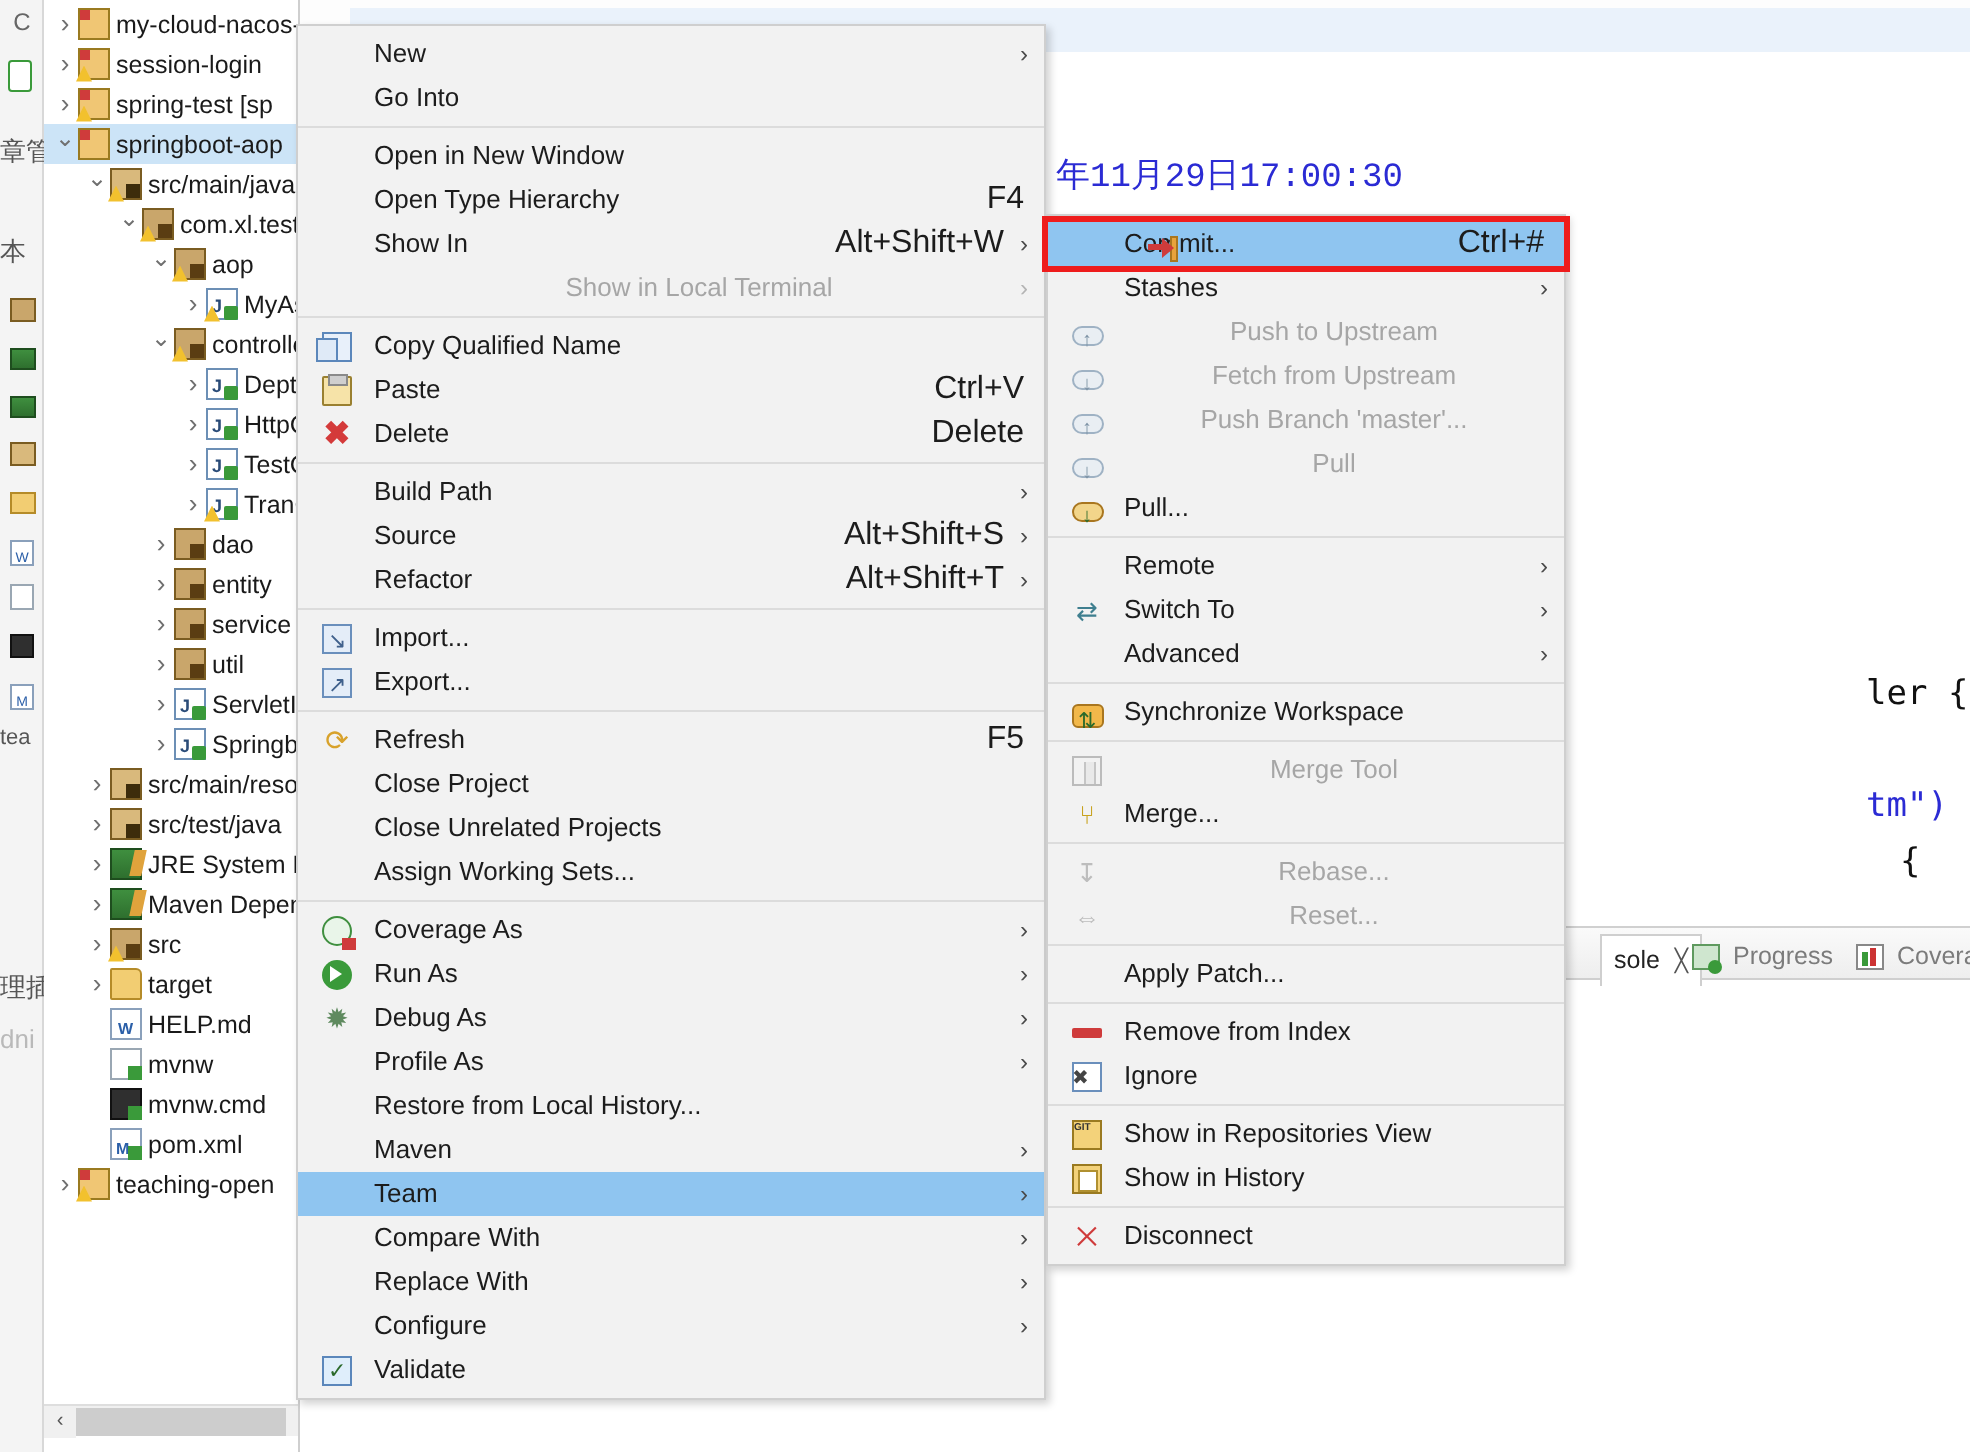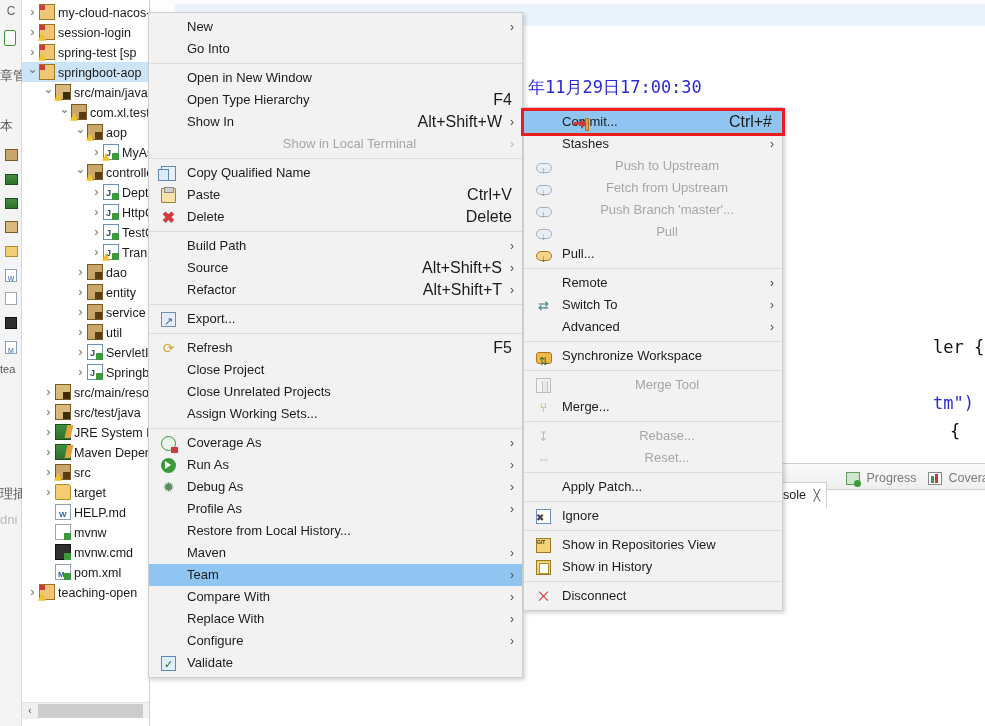--- a/index.html
+++ b/index.html
@@ -136,21 +136,21 @@
   }
   .bv-tabs {
     position:absolute; left:0; top:0; right:0; height:26px;
     background: linear-gradient(#fafafa,#eeeeee);
     border-bottom:1px solid #cfcfcf;
   }
   .bv-tab {
     position:absolute; top:2px; height:24px; line-height:24px;
     font-size:12.5px; color:#7b7b7b; padding:0 6px; white-space:nowrap;
   }
-  .bv-tab.active { background:#fff; color:#222; border:1px solid #cfcfcf; border-bottom:none; top:18px; height:26px; line-height:25px;}
+  .bv-tab.active { background:#fff; color:#222; border:1px solid #cfcfcf; border-bottom:none; top:3px; height:26px; line-height:25px;margin-left:24px;}
   .bv-ico { display:inline-block; width:14px; height:13px; vertical-align:middle; margin-right:3px; position:relative;}
   .ic-prog { background:#cfe6cf; border:1px solid #5f9a5f; }
   .ic-prog::after{content:"";position:absolute;right:-2px;bottom:-3px;width:7px;height:7px;background:#3a9a3a;border-radius:50%;}
   .ic-cov { background:#fff; border:1px solid #888; }
   .ic-cov::after{content:"";position:absolute;left:2px;bottom:1px;width:3px;height:7px;background:#3a9a3a;}
   .ic-cov::before{content:"";position:absolute;left:6px;bottom:1px;width:3px;height:9px;background:#c33;}
   .close-x { font-size:11px; color:#555; margin-left:4px; }
 
   
   .menu {
@@ -335,21 +335,21 @@
   <div class="tree-bottom-white"></div>
   <div class="tree-hscroll">
     <div class="arr">‹</div>
     <div class="thumb"></div>
   </div>
 
   <div class="editor">
     <div class="editor-tabrow"></div>
     <div class="editor-sel-line"></div>
 
-    <div class="code-line c-blue" style="left:378px; top:76px;">年11月29日17:00:30</div>
+    <div class="code-line c-blue" style="left:378px; top:76px;font-family:Liberation Mono, monospace;">年11月29日17:00:30</div>
 
     <div class="code-line c-black" style="left:783px; top:337px;">ler {</div>
     <div class="code-line c-str" style="left:783px; top:393px;">tm")</div>
     <div class="code-line c-black" style="left:800px; top:421px;">{</div>
 
     <div class="bottom-view">
       <div class="bv-tabs">
         <div class="bv-tab active" style="left:626px;">
           <span>sole</span>
           <span class="close-x">╳</span>
@@ -376,20 +376,21 @@
       <div class="mi disabled"><span>Show in Local Terminal</span><span class="arrow">›</span></div>
       <div class="msep"></div>
       <div class="mi"><span class="mi-ico mic-copyq"></span><span>Copy Qualified Name</span></div>
       <div class="mi"><span class="mi-ico mic-paste"></span><span>Paste</span><span class="accel noarrow">Ctrl+V</span></div>
       <div class="mi"><span class="mi-ico mic-del"></span><span>Delete</span><span class="accel noarrow">Delete</span></div>
       <div class="msep"></div>
       <div class="mi"><span>Build Path</span><span class="arrow">›</span></div>
       <div class="mi"><span>Source</span><span class="accel">Alt+Shift+S</span><span class="arrow">›</span></div>
       <div class="mi"><span>Refactor</span><span class="accel">Alt+Shift+T</span><span class="arrow">›</span></div>
       <div class="msep"></div>
+      <div class="mi"><span class="mi-ico mic-import"></span><span>Import...</span></div>
       <div class="mi"><span class="mi-ico mic-export"></span><span>Export...</span></div>
       <div class="msep"></div>
       <div class="mi"><span class="mi-ico mic-refresh"></span><span>Refresh</span><span class="accel noarrow">F5</span></div>
       <div class="mi"><span>Close Project</span></div>
       <div class="mi"><span>Close Unrelated Projects</span></div>
       <div class="mi"><span>Assign Working Sets...</span></div>
       <div class="msep"></div>
       <div class="mi"><span class="mi-ico mic-cov"></span><span>Coverage As</span><span class="arrow">›</span></div>
       <div class="mi"><span class="mi-ico mic-run"></span><span>Run As</span><span class="arrow">›</span></div>
       <div class="mi"><span class="mi-ico mic-debug"></span><span>Debug As</span><span class="arrow">›</span></div>
@@ -431,20 +432,21 @@
         </span><span>Synchronize Workspace</span></div>
       <div class="msep"></div>
       <div class="mi disabled"><span class="mi-ico mic-mergetool"></span><span>Merge Tool</span></div>
       <div class="mi"><span class="mi-ico mic-merge"></span><span>Merge...</span></div>
       <div class="msep"></div>
       <div class="mi disabled"><span class="mi-ico mic-rebase"></span><span>Rebase...</span></div>
       <div class="mi disabled"><span class="mi-ico mic-reset"></span><span>Reset...</span></div>
       <div class="msep"></div>
       <div class="mi"><span>Apply Patch...</span></div>
       <div class="msep"></div>
+      <div class="mi"><span class="mi-ico mic-removeidx"></span><span>Remove from Index</span></div>
       <div class="mi"><span class="mi-ico mic-ignore"></span><span>Ignore</span></div>
       <div class="msep"></div>
       <div class="mi"><span class="mi-ico mic-repo"></span><span>Show in Repositories View</span></div>
       <div class="mi"><span class="mi-ico mic-history"></span><span>Show in History</span></div>
       <div class="msep"></div>
       <div class="mi"><span class="mi-ico mic-disconnect"></span><span>Disconnect</span></div>
     </div>
 
   <div id="commit-highlight" style="left: 521px; top: 108px; width: 264px; height: 28px; border-color: rgb(238, 28, 28);"></div>
 

